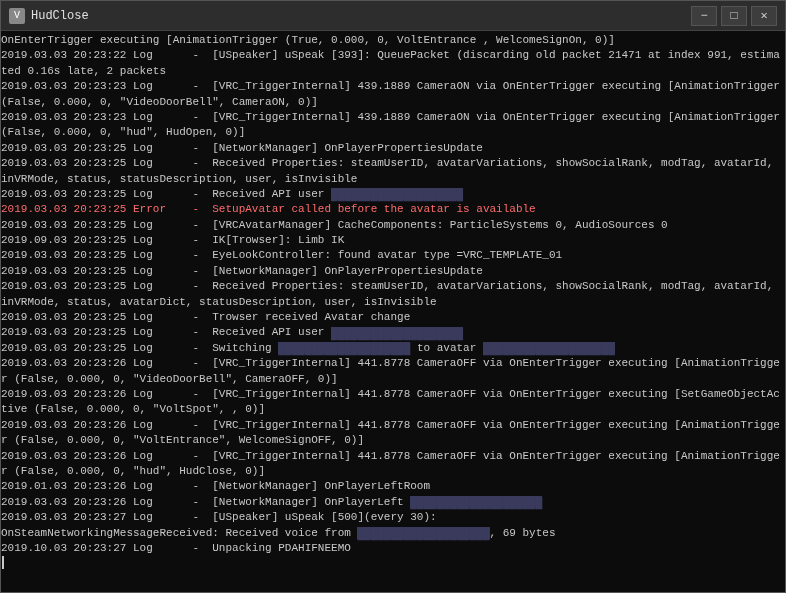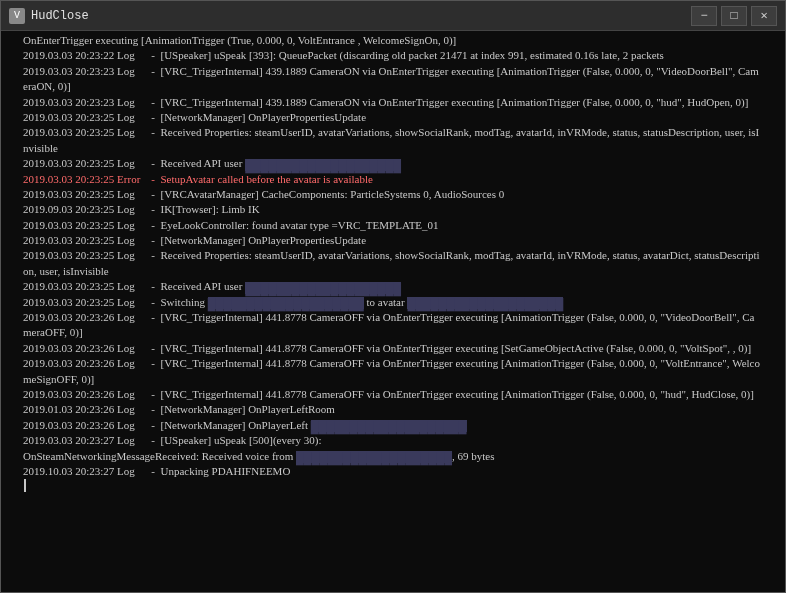--- a/index.html
+++ b/index.html
@@ -76,22 +76,21 @@
       align-items: center;
       justify-content: center;
       cursor: pointer;
     }
 
     .log-container {
       background: #0c0c0c;
       flex: 1;
       overflow-y: auto;
       overflow-x: hidden;
-      padding: 2px 22px;
-      font-family: Liberation Serif, serif;
+      padding: 2px 0;
     }
 
     .log-line {
       display: block;
       white-space: pre-wrap;
       word-break: break-all;
       line-height: 1.4;
       color: #c8c8c8;
       font-size: 11px;
     }
@@ -155,20 +154,21 @@
       <span class="log-line">2019.03.03 20:23:23 Log      -  [VRC_TriggerInternal] 439.1889 CameraON via OnEnterTrigger executing [AnimationTrigger (False, 0.000, 0, "hud", HudOpen, 0)]</span>
       <span class="log-line">2019.03.03 20:23:25 Log      -  [NetworkManager] OnPlayerPropertiesUpdate</span>
       <span class="log-line">2019.03.03 20:23:25 Log      -  Received Properties: steamUserID, avatarVariations, showSocialRank, modTag, avatarId, inVRMode, status, statusDescription, user, isInvisible</span>
       <span class="log-line">2019.03.03 20:23:25 Log      -  Received API user <span class="redacted">████████████████████</span></span>
       <span class="log-line error">2019.03.03 20:23:25 Error    -  SetupAvatar called before the avatar is available</span>
       <span class="log-line">2019.03.03 20:23:25 Log      -  [VRCAvatarManager] CacheComponents: ParticleSystems 0, AudioSources 0</span>
       <span class="log-line">2019.09.03 20:23:25 Log      -  IK[Trowser]: Limb IK</span>
       <span class="log-line">2019.03.03 20:23:25 Log      -  EyeLookController: found avatar type =VRC_TEMPLATE_01</span>
       <span class="log-line">2019.03.03 20:23:25 Log      -  [NetworkManager] OnPlayerPropertiesUpdate</span>
       <span class="log-line">2019.03.03 20:23:25 Log      -  Received Properties: steamUserID, avatarVariations, showSocialRank, modTag, avatarId, inVRMode, status, avatarDict, statusDescription, user, isInvisible</span>
+      <span class="log-line">2019.03.03 20:23:25 Log      -  Trowser received Avatar change</span>
       <span class="log-line">2019.03.03 20:23:25 Log      -  Received API user <span class="redacted">████████████████████</span></span>
       <span class="log-line">2019.03.03 20:23:25 Log      -  Switching <span class="redacted-sm">████████████████████</span> to avatar <span class="redacted" style="min-width: 120px;">████████████████████</span></span>
       <span class="log-line">2019.03.03 20:23:26 Log      -  [VRC_TriggerInternal] 441.8778 CameraOFF via OnEnterTrigger executing [AnimationTrigger (False, 0.000, 0, "VideoDoorBell", CameraOFF, 0)]</span>
       <span class="log-line">2019.03.03 20:23:26 Log      -  [VRC_TriggerInternal] 441.8778 CameraOFF via OnEnterTrigger executing [SetGameObjectActive (False, 0.000, 0, "VoltSpot", , 0)]</span>
       <span class="log-line">2019.03.03 20:23:26 Log      -  [VRC_TriggerInternal] 441.8778 CameraOFF via OnEnterTrigger executing [AnimationTrigger (False, 0.000, 0, "VoltEntrance", WelcomeSignOFF, 0)]</span>
       <span class="log-line">2019.03.03 20:23:26 Log      -  [VRC_TriggerInternal] 441.8778 CameraOFF via OnEnterTrigger executing [AnimationTrigger (False, 0.000, 0, "hud", HudClose, 0)]</span>
       <span class="log-line">2019.01.03 20:23:26 Log      -  [NetworkManager] OnPlayerLeftRoom</span>
       <span class="log-line">2019.03.03 20:23:26 Log      -  [NetworkManager] OnPlayerLeft <span class="redacted">████████████████████</span></span>
       <span class="log-line">2019.03.03 20:23:27 Log      -  [USpeaker] uSpeak [500](every 30):</span>
       <span class="log-line">OnSteamNetworkingMessageReceived: Received voice from <span class="redacted" style="min-width: 100px;">████████████████████</span>, 69 bytes</span>

